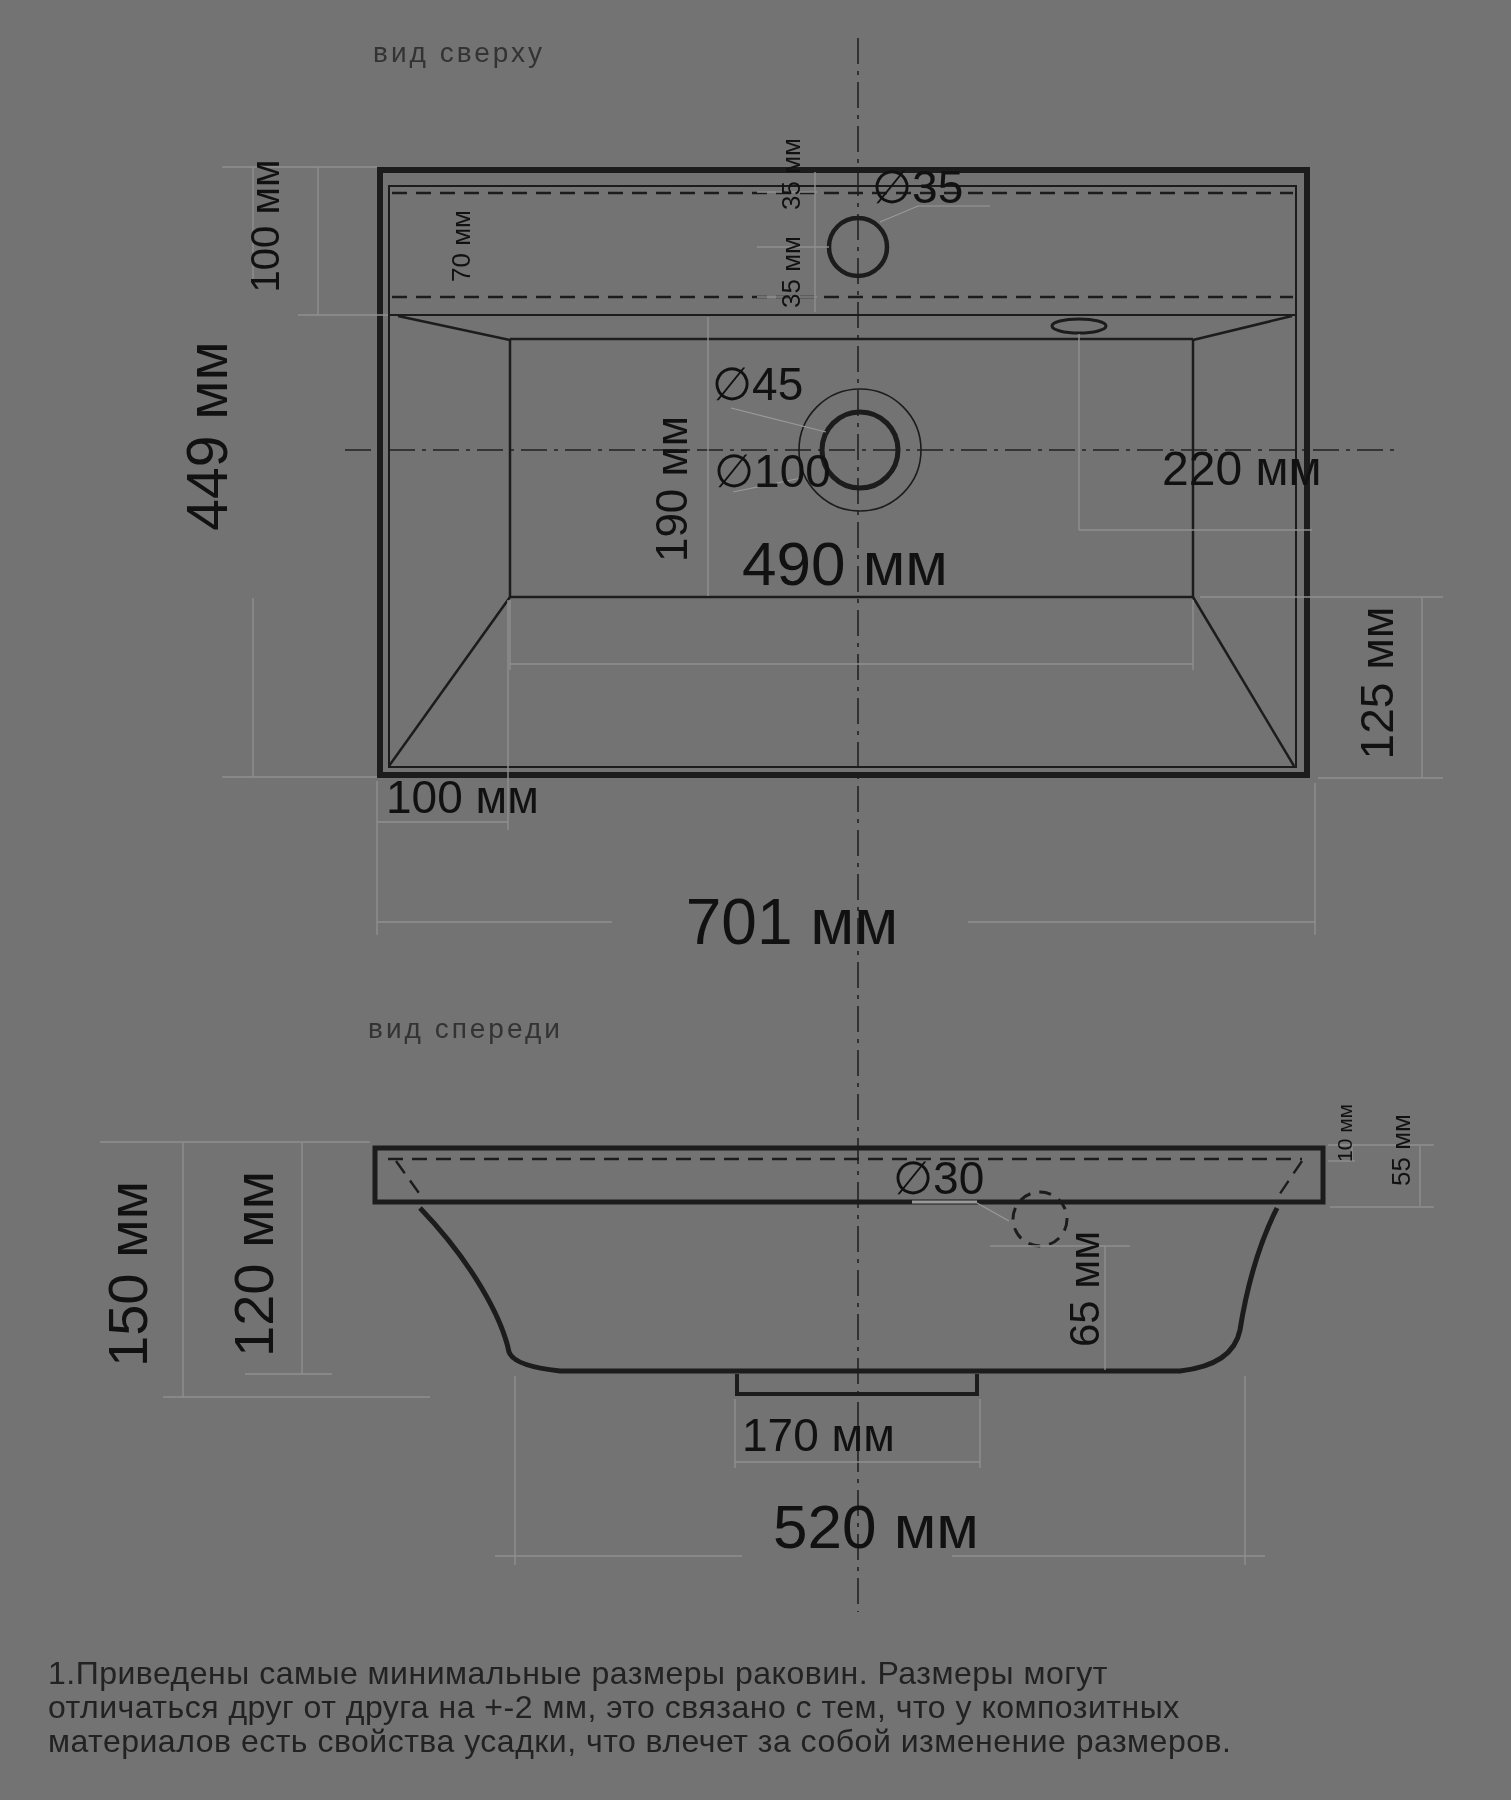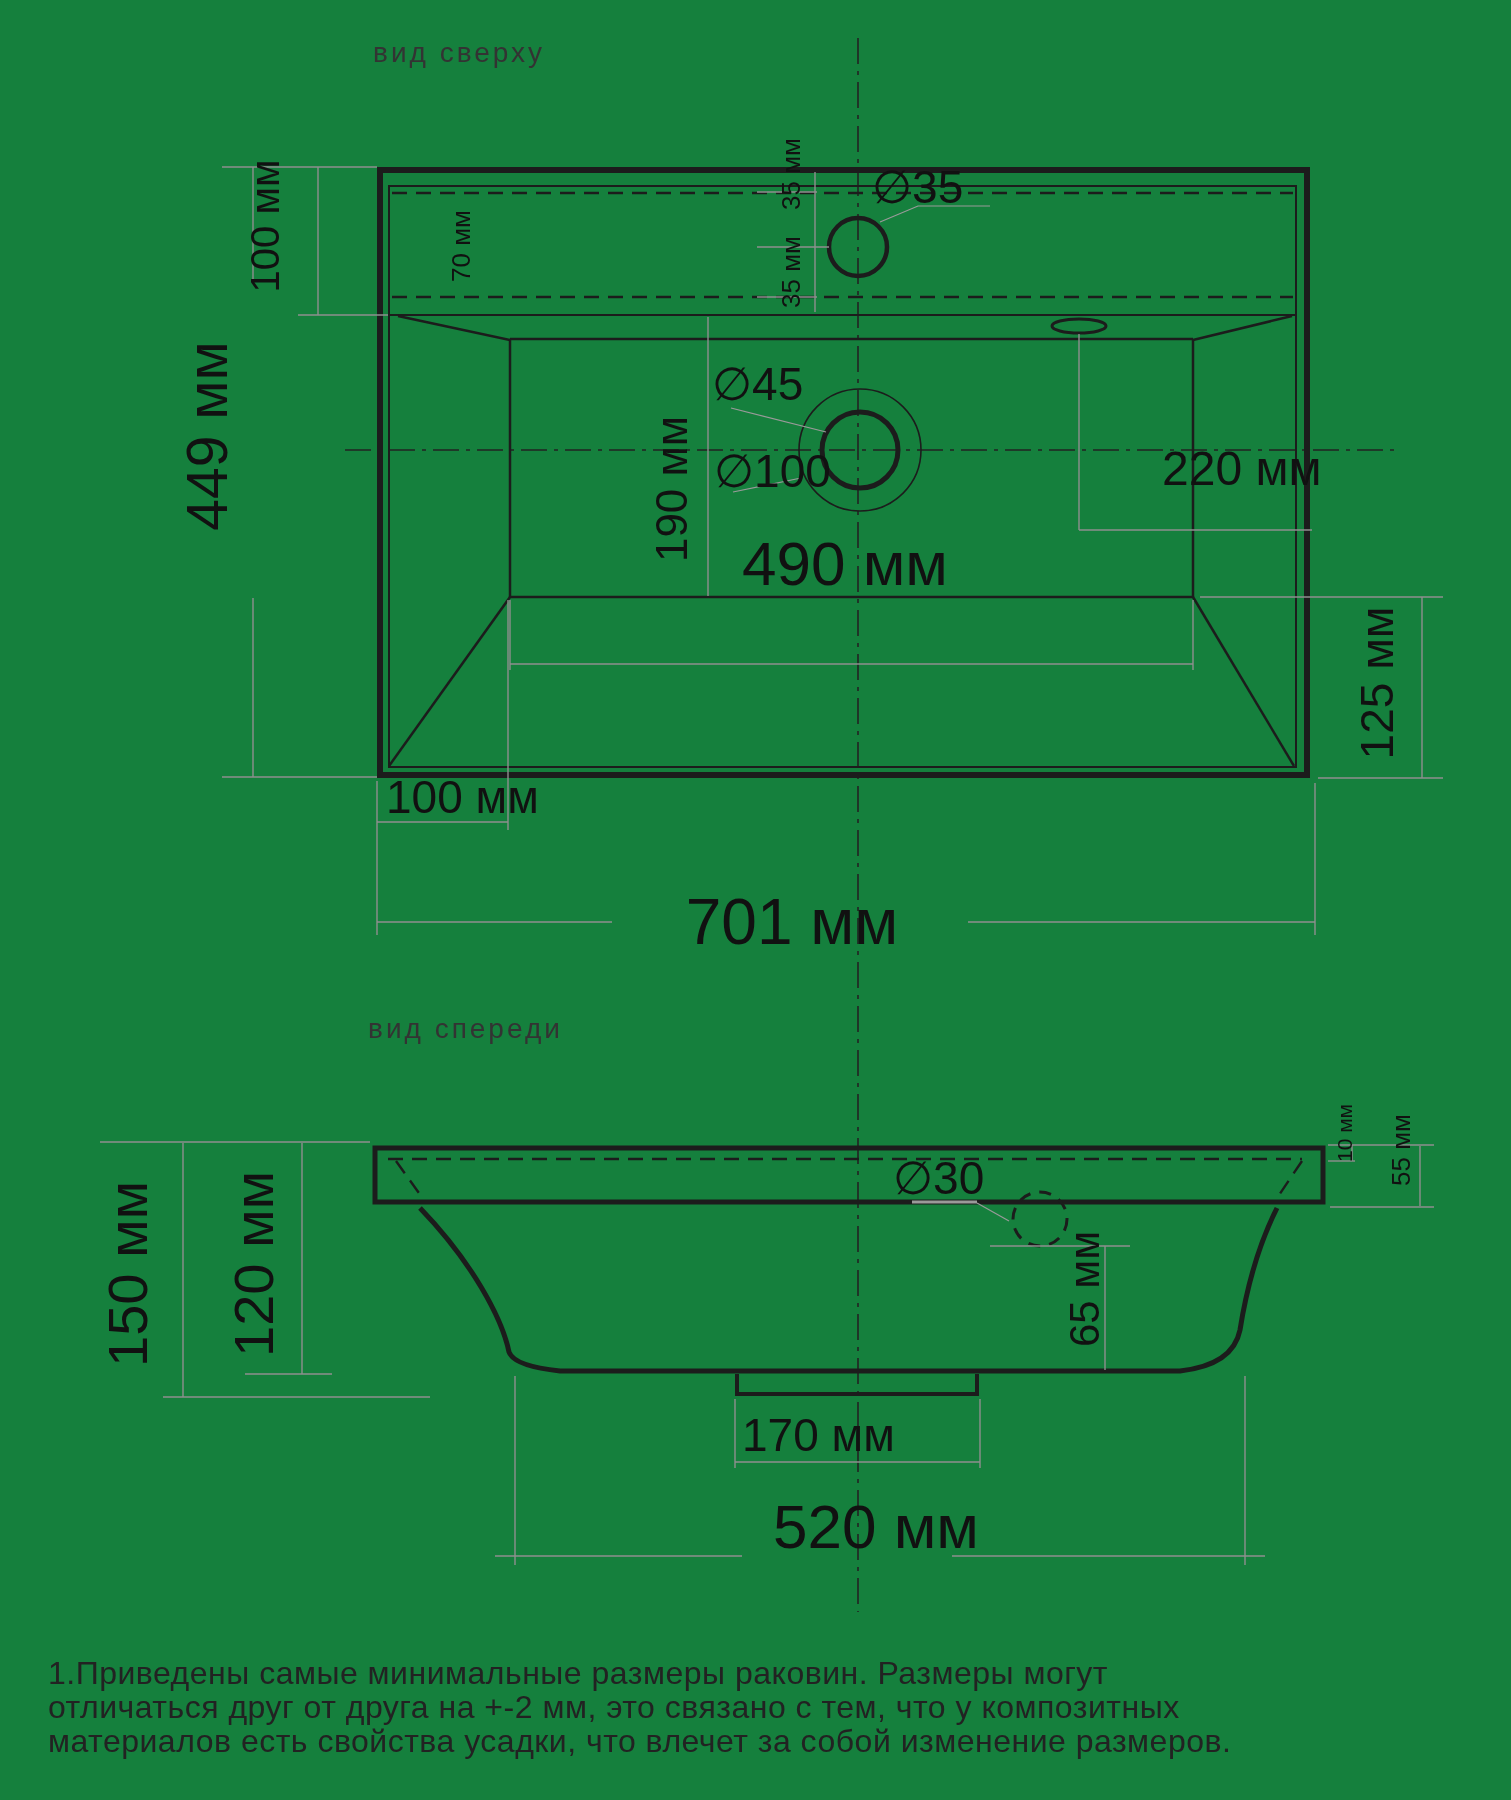--- a/index.html
+++ b/index.html
@@ -1,17 +1,17 @@
 <!DOCTYPE html>
 <html><head>
 <meta charset="utf-8">
 <style>
   html,body{margin:0;padding:0;background:#ffffff;}
   body{font-family:"Liberation Sans", sans-serif;}
-  .sheet{width:1511px;height:1800px;position:relative;background:#15803d;}
+  .sheet{width:1511px;height:1800px;position:relative;background:#737373;}
   svg{display:block;}
   text{fill:#111;}
   .t-title{font-size:28px;letter-spacing:3px;fill:#333;}
   .t-note{font-size:32px;letter-spacing:.5px;fill:#222;}
   .outline{stroke:#1c1c1c;fill:none;}
   .thin{stroke:#1c1c1c;fill:none;stroke-width:2;}
   .dim{stroke:#8f8f8f;stroke-width:1.4;fill:none;}
   .dimd{stroke:#9a9a9a;stroke-width:1.2;fill:none;}
   .center{stroke:#222;stroke-width:1.6;fill:none;stroke-dasharray:26 7 4 7;}
   .hid{stroke:#1c1c1c;stroke-width:2.4;fill:none;stroke-dasharray:15 9;}

